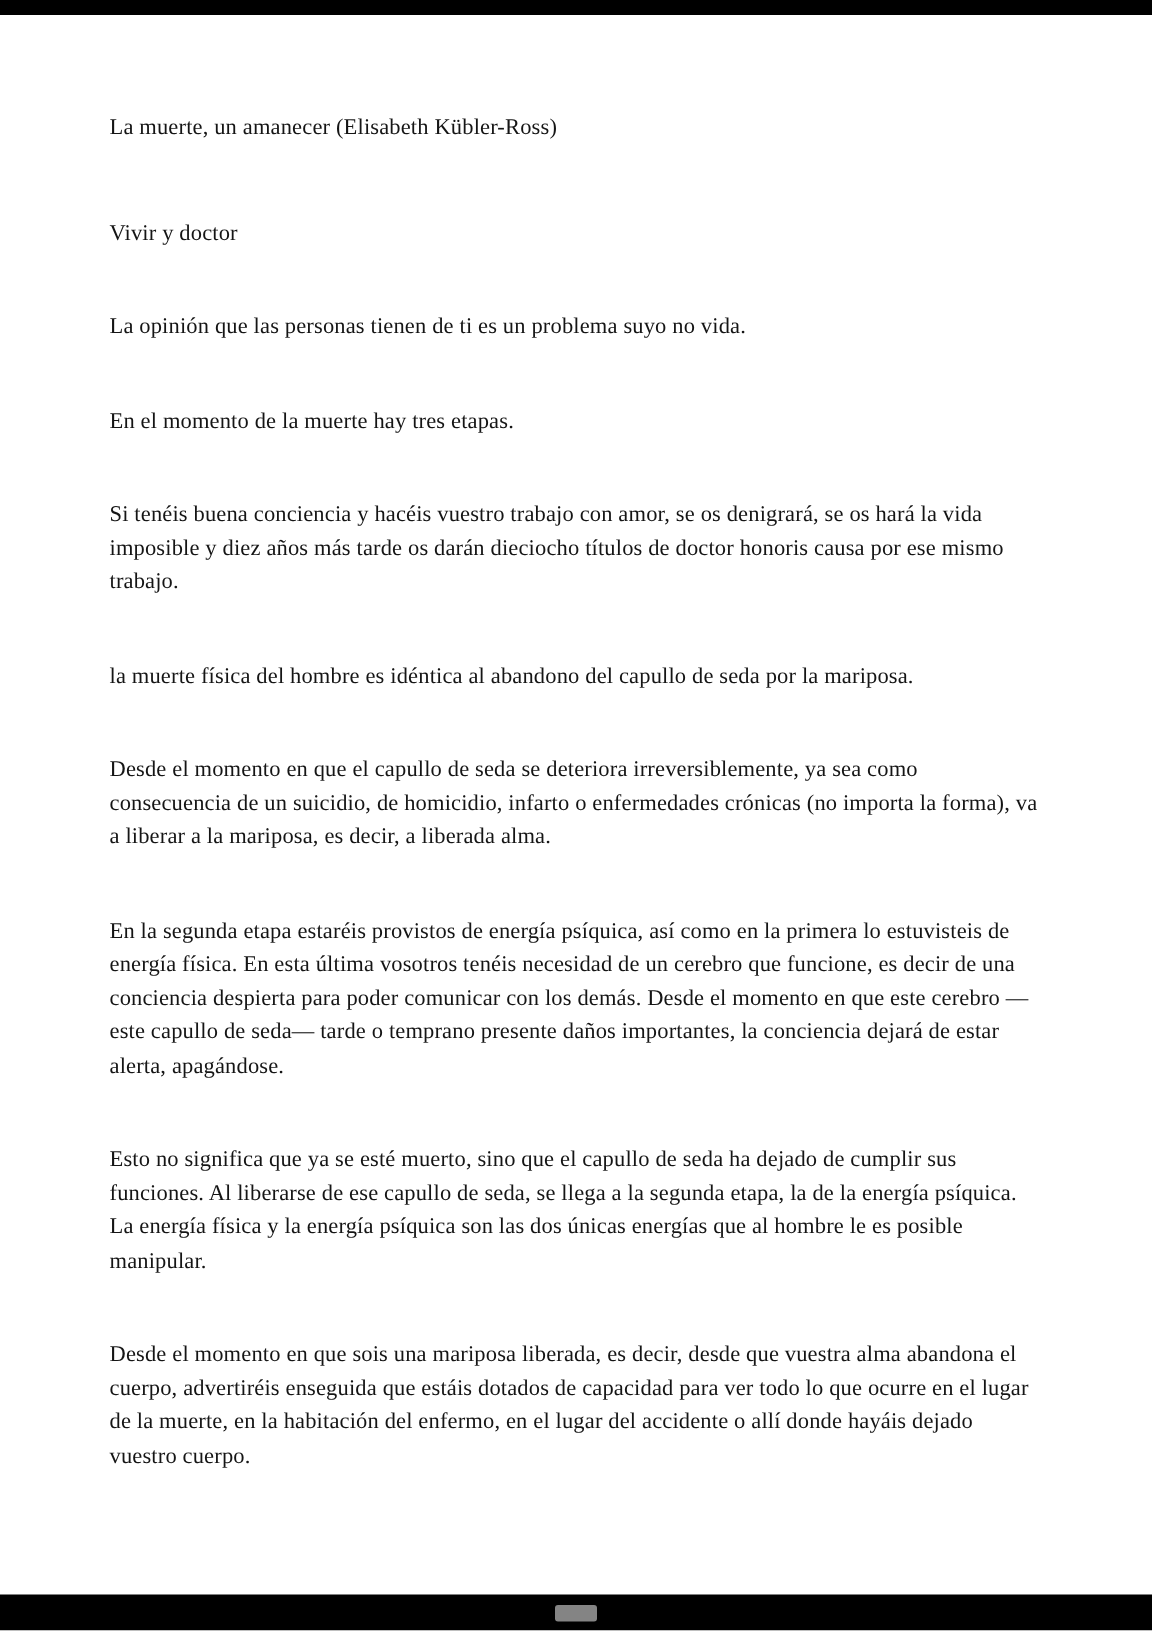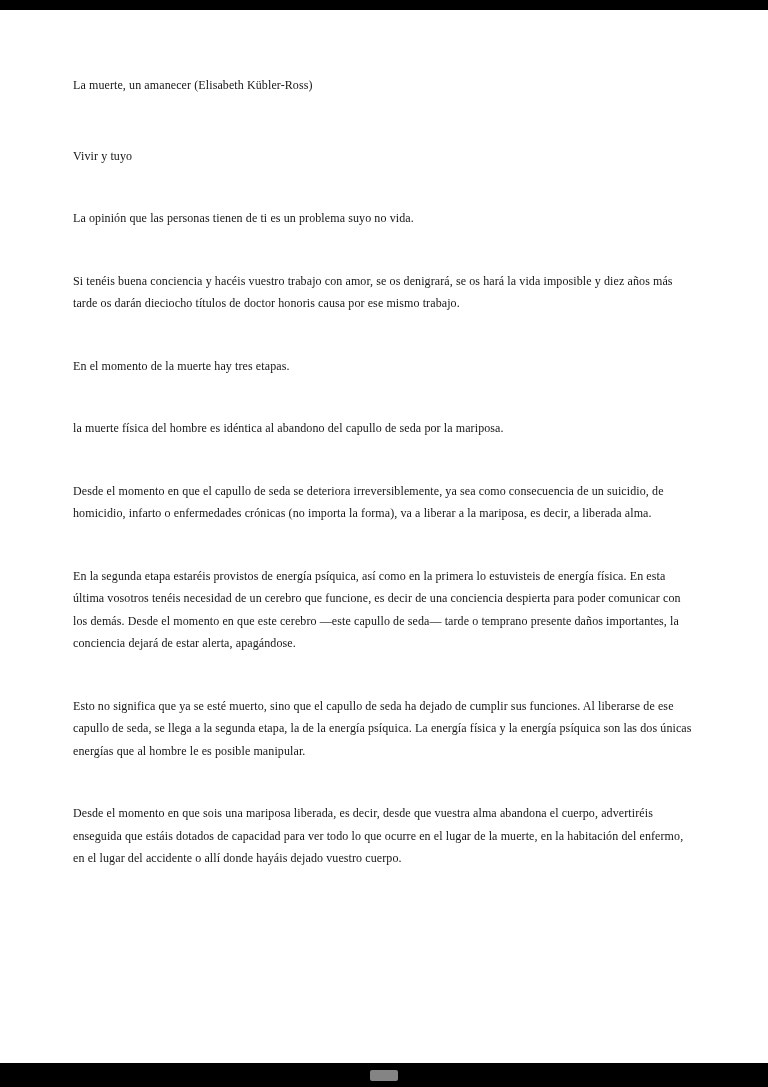--- a/index.html
+++ b/index.html
@@ -30,42 +30,42 @@
     opacity: 0.85;
   }
   .page {
     position: absolute;
     top: 10px; left: 0;
     width: 768px;
     padding: 64px 73px 0 73px;
     background: #ffffff;
   }
   .para {
-    font-size: 12px;
+    font-size: 15px;
     line-height: 22.5px;
     color: #151515;
     margin-bottom: 40px;
     letter-spacing: 0.1px;
     text-align: left;
   }
   .para.title { margin-bottom: 48px; }
 </style>
 </head>
 <body>
 
 <div class="viewer">
 
   <div class="top-bar"></div>
 
   <div class="page">
     <p class="para title">La muerte, un amanecer (Elisabeth Kübler-Ross)</p>
-    <p class="para">Vivir y tuyo</p>
+    <p class="para">Vivir y doctor</p>
     <p class="para">La opinión que las personas tienen de ti es un problema suyo no vida.</p>
+    <p class="para">En el momento de la muerte hay tres etapas.</p>
     <p class="para">Si tenéis buena conciencia y hacéis vuestro trabajo con amor, se os denigrará, se os hará la vida imposible y diez años más tarde os darán dieciocho títulos de doctor honoris causa por ese mismo trabajo.</p>
-    <p class="para">En el momento de la muerte hay tres etapas.</p>
     <p class="para">la muerte física del hombre es idéntica al abandono del capullo de seda por la mariposa.</p>
     <p class="para">Desde el momento en que el capullo de seda se deteriora irreversiblemente, ya sea como consecuencia de un suicidio, de homicidio, infarto o enfermedades crónicas (no importa la forma), va a liberar a la mariposa, es decir, a liberada alma.</p>
     <p class="para">En la segunda etapa estaréis provistos de energía psíquica, así como en la primera lo estuvisteis de energía física. En esta última vosotros tenéis necesidad de un cerebro que funcione, es decir de una conciencia despierta para poder comunicar con los demás. Desde el momento en que este cerebro —este capullo de seda— tarde o temprano presente daños importantes, la conciencia dejará de estar alerta, apagándose.</p>
     <p class="para">Esto no significa que ya se esté muerto, sino que el capullo de seda ha dejado de cumplir sus funciones. Al liberarse de ese capullo de seda, se llega a la segunda etapa, la de la energía psíquica. La energía física y la energía psíquica son las dos únicas energías que al hombre le es posible manipular.</p>
     <p class="para">Desde el momento en que sois una mariposa liberada, es decir, desde que vuestra alma abandona el cuerpo, advertiréis enseguida que estáis dotados de capacidad para ver todo lo que ocurre en el lugar de la muerte, en la habitación del enfermo, en el lugar del accidente o allí donde hayáis dejado vuestro cuerpo.</p>
   </div>
 
   <div class="bottom-bar">
     <div class="footer-mark"></div>
   </div>

